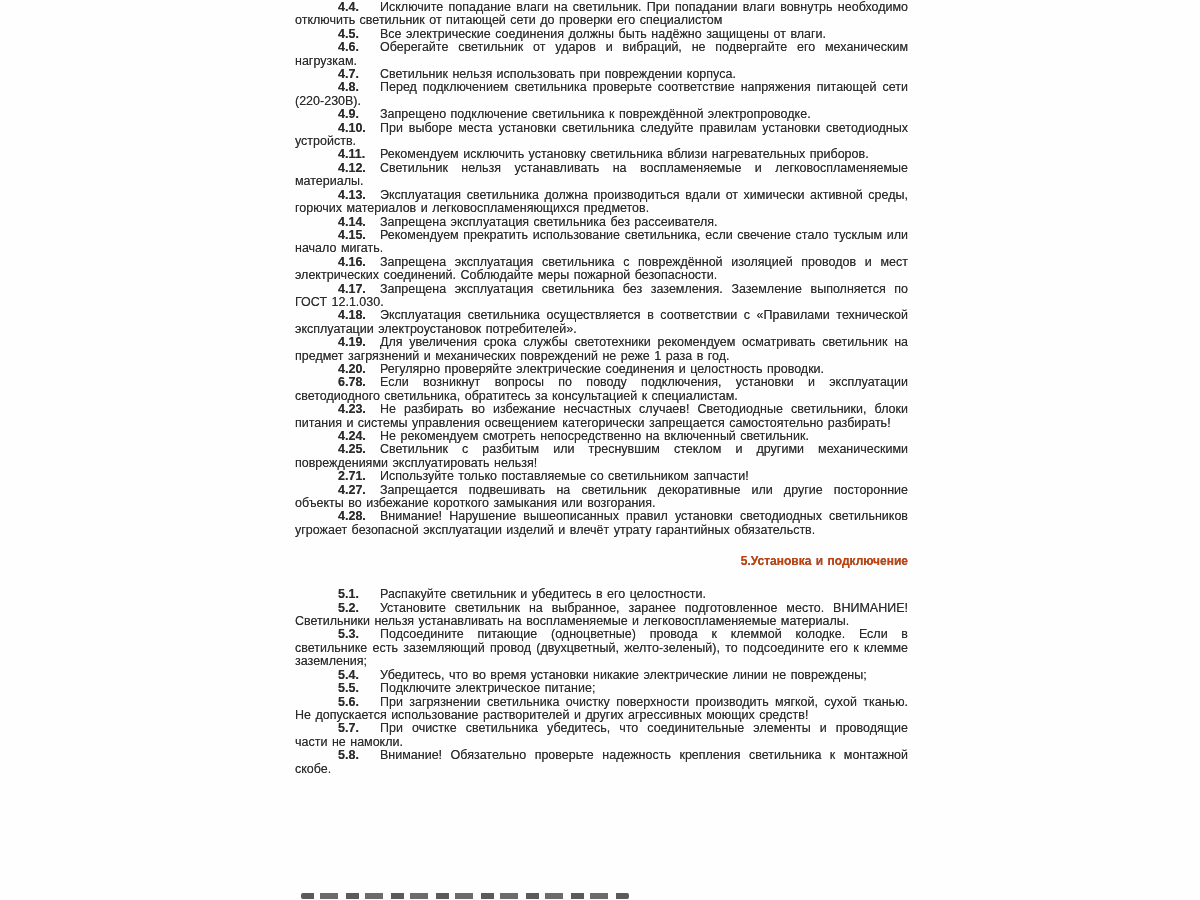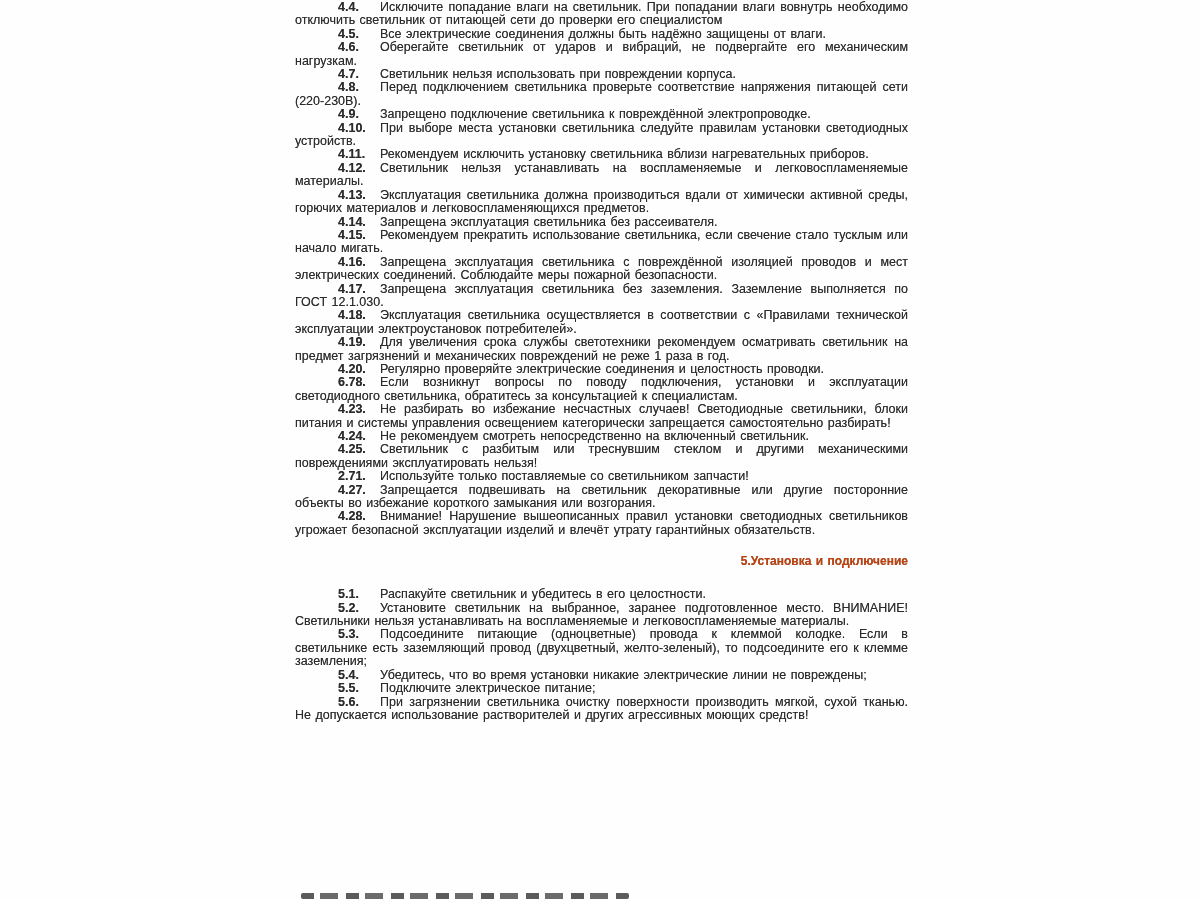--- a/index.html
+++ b/index.html
@@ -107,18 +107,20 @@
       <span class="hnum">5.</span><span>Установка и подключение</span>
     </p>
 
     <div id="section5-list">
         <p class="item"><span class="num">5.1.</span><span>Распакуйте светильник и убедитесь в его целостности.</span></p>
         <p class="item"><span class="num">5.2.</span><span>Установите светильник на выбранное, заранее подготовленное место. ВНИМАНИЕ! Светильники нельзя устанавливать на воспламеняемые и легковоспламеняемые материалы.</span></p>
         <p class="item"><span class="num">5.3.</span><span>Подсоедините питающие (одноцветные) провода к клеммой колодке. Если в светильнике есть заземляющий провод (двухцветный, желто-зеленый), то подсоедините его к клемме заземления;</span></p>
         <p class="item"><span class="num">5.4.</span><span>Убедитесь, что во время установки никакие электрические линии не повреждены;</span></p>
         <p class="item"><span class="num">5.5.</span><span>Подключите электрическое питание;</span></p>
         <p class="item"><span class="num">5.6.</span><span>При загрязнении светильника очистку поверхности производить мягкой, сухой тканью. Не допускается использование растворителей и других агрессивных моющих средств!</span></p>
+        <p class="item"><span class="num">5.7.</span><span>При очистке светильника убедитесь, что соединительные элементы и проводящие части не намокли.</span></p>
+        <p class="item"><span class="num">5.8.</span><span>Внимание! Обязательно проверьте надежность крепления светильника к монтажной скобе.</span></p>
       </div>
 
   </div>
 
   <div class="cutoff-line"></div>
 </div>
 
 </body></html>

